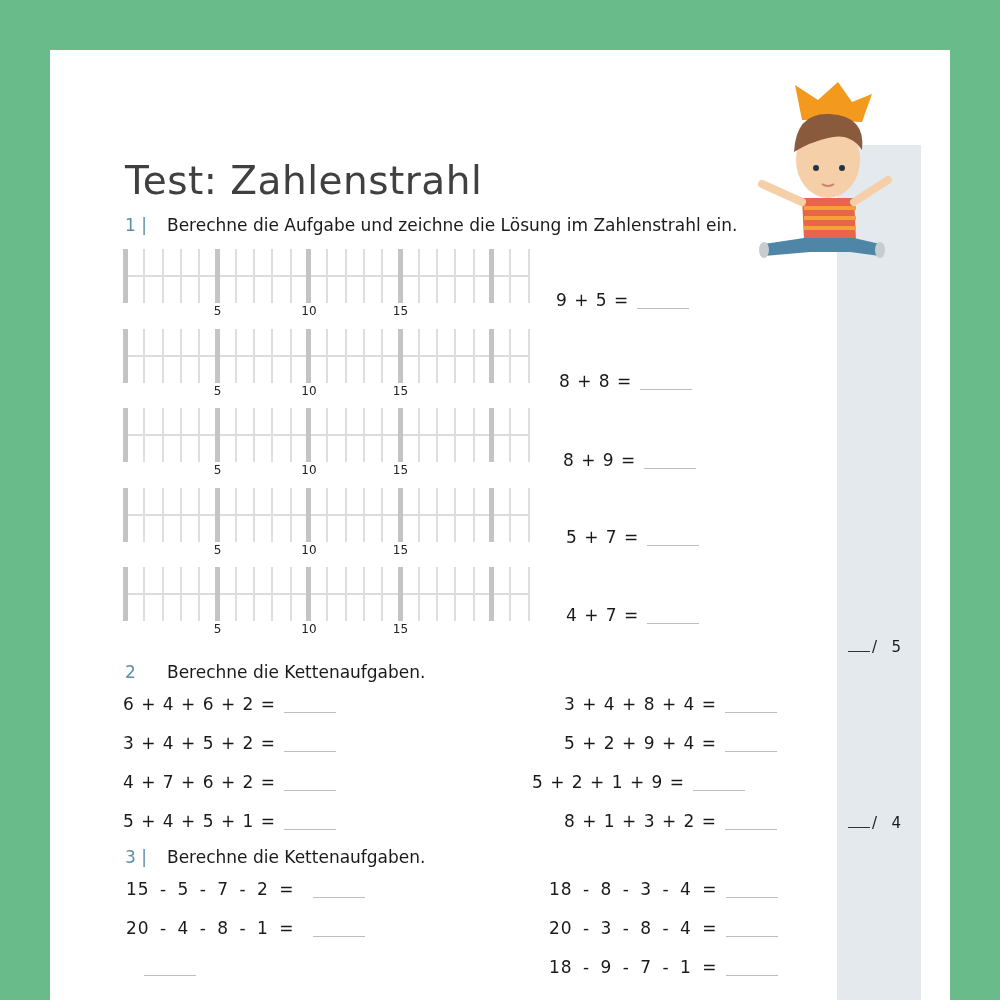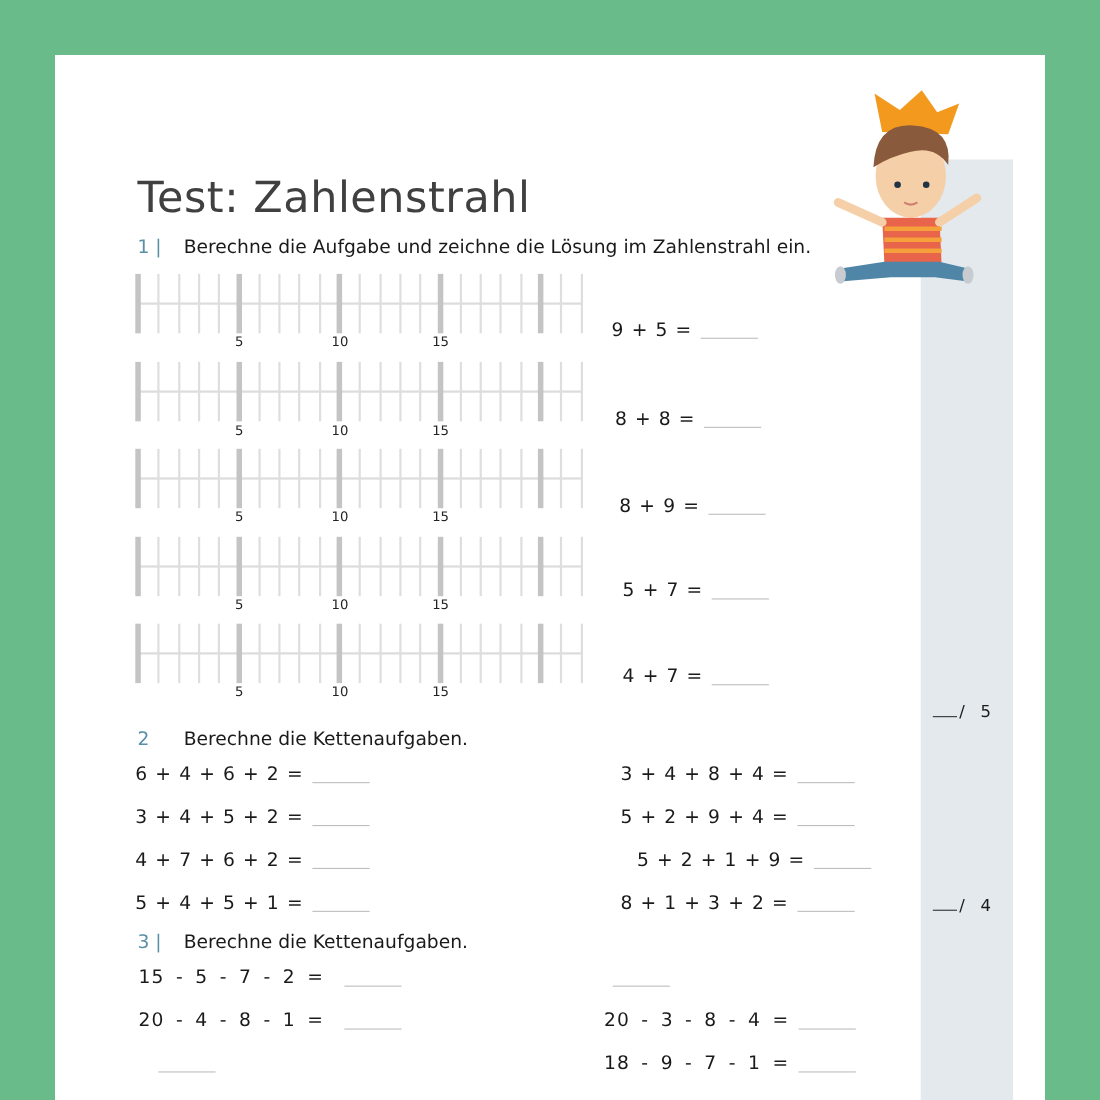--- a/index.html
+++ b/index.html
@@ -208,28 +208,28 @@
   <span class="task-num">2</span><span>Berechne die Kettenaufgaben.</span>
 </div>
 
 <div class="eq" style="left:123px;top:694px;"><span>6 + 4 + 6 + 2 =</span><span class="blank"></span></div>
 <div class="eq" style="left:123px;top:733px;"><span>3 + 4 + 5 + 2 =</span><span class="blank"></span></div>
 <div class="eq" style="left:123px;top:772px;"><span>4 + 7 + 6 + 2 =</span><span class="blank"></span></div>
 <div class="eq" style="left:123px;top:811px;"><span>5 + 4 + 5 + 1 =</span><span class="blank"></span></div>
 
 <div class="eq" style="left:564px;top:694px;"><span>3 + 4 + 8 + 4 =</span><span class="blank"></span></div>
 <div class="eq" style="left:564px;top:733px;"><span>5 + 2 + 9 + 4 =</span><span class="blank"></span></div>
-<div class="eq" style="left:579px;top:772px;"><span>5 + 2 + 1 + 9 =</span><span class="blank"></span></div>
+<div class="eq" style="left:532px;top:772px;"><span>5 + 2 + 1 + 9 =</span><span class="blank"></span></div>
 <div class="eq" style="left:564px;top:811px;"><span>8 + 1 + 3 + 2 =</span><span class="blank"></span></div>
 
 <div class="score" style="left:848px;top:814px;"><span class="ln"></span><span>/</span>&nbsp;&nbsp;&nbsp;<span>4</span></div>
 
 <div class="task-head" style="left:125px;top:847px;">
   <span class="task-num">3 |</span><span>Berechne die Kettenaufgaben.</span>
 </div>
 
 <div class="eq" style="left:126px;top:879px;"><span style="word-spacing:4px">15 - 5 - 7 - 2 =</span><span class="blank" style="margin-left:18px"></span></div>
 <div class="eq" style="left:126px;top:918px;"><span style="word-spacing:4px">20 - 4 - 8 - 1 =</span><span class="blank" style="margin-left:18px"></span></div>
 <div class="eq" style="left:126px;top:957px;"><span class="blank" style="margin-left:18px"></span></div>
 
-<div class="eq" style="left:549px;top:879px;"><span class="blank"></span></div>
+<div class="eq" style="left:549px;top:879px;"><span style="word-spacing:4px">18 - 8 - 3 - 4 =</span><span class="blank"></span></div>
 <div class="eq" style="left:549px;top:918px;"><span style="word-spacing:4px">20 - 3 - 8 - 4 =</span><span class="blank"></span></div>
 <div class="eq" style="left:549px;top:957px;"><span style="word-spacing:4px">18 - 9 - 7 - 1 =</span><span class="blank"></span></div>
 
 </body></html>

